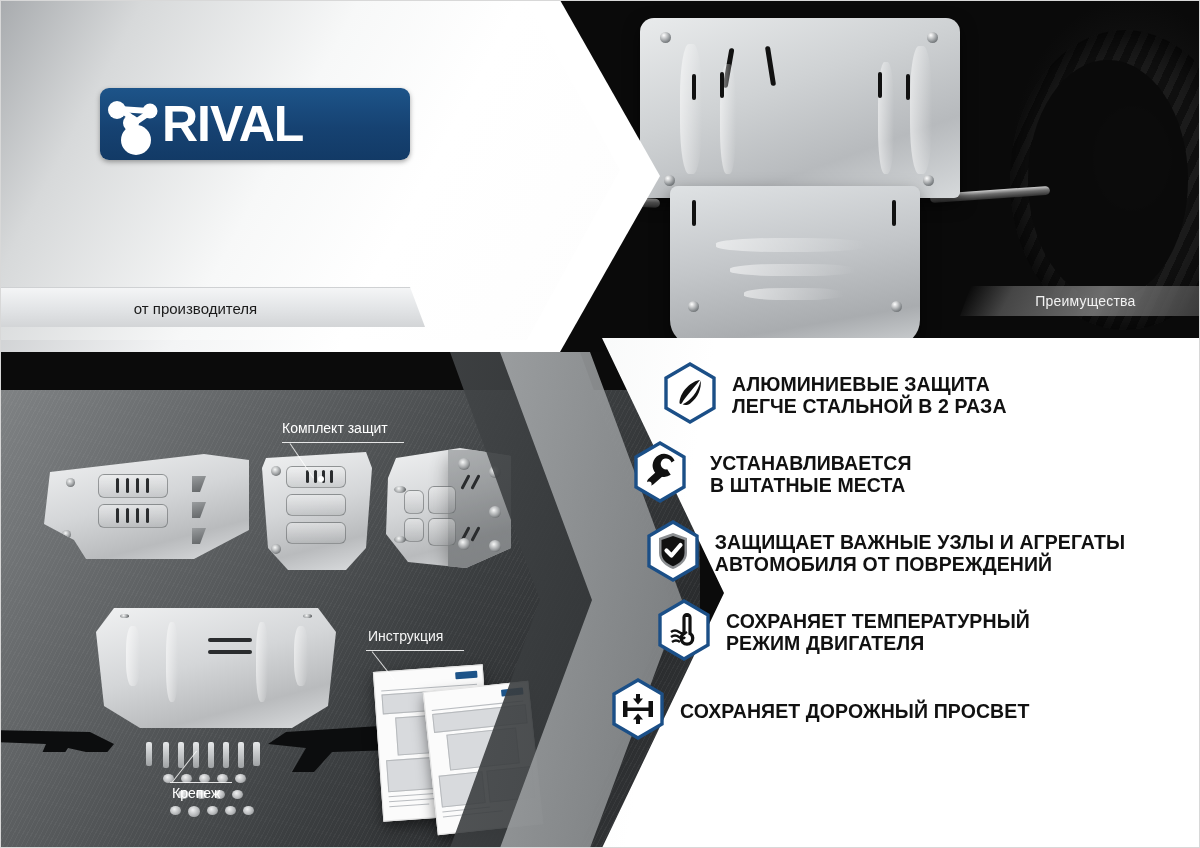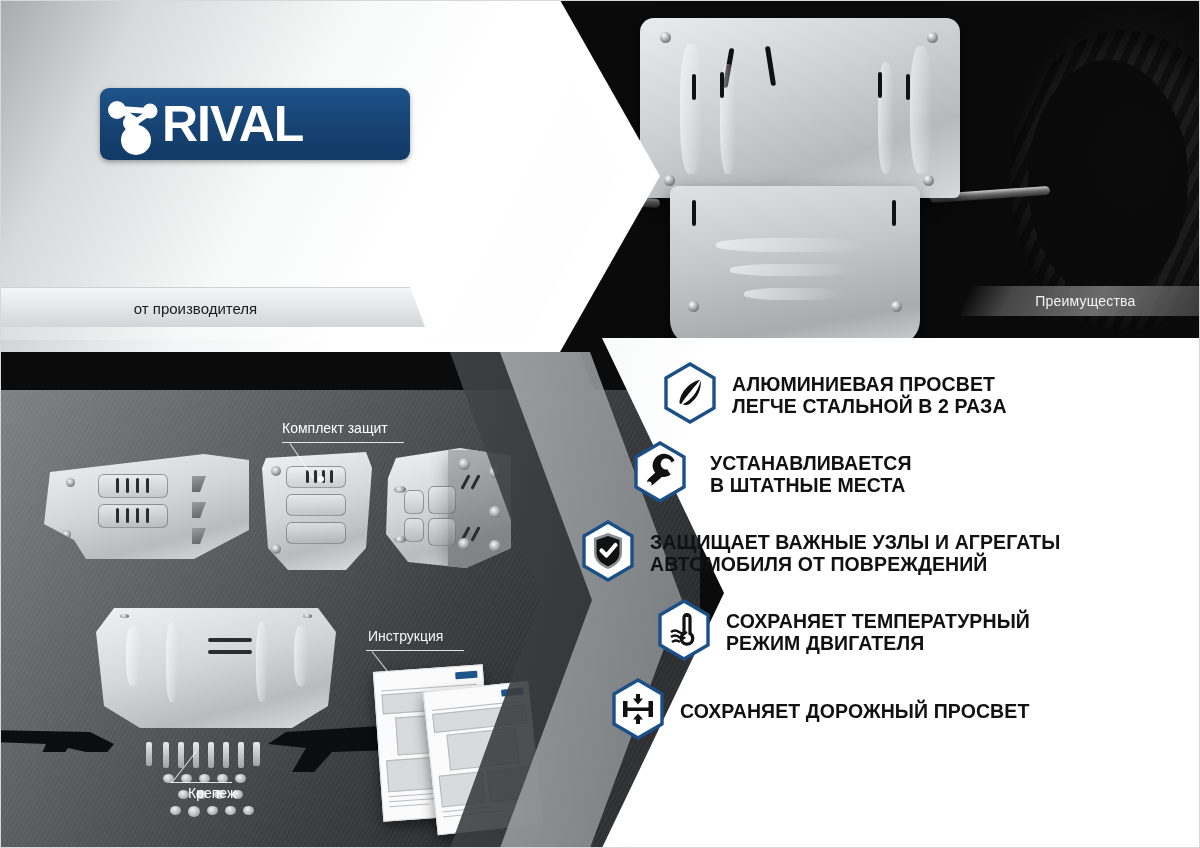--- a/index.html
+++ b/index.html
@@ -173,21 +173,21 @@
   .feature{display:flex;align-items:center;margin-bottom:13px;}
   .hexwrap{flex:0 0 auto;position:relative;}
   .feature-text{
     font-size:19.5px;font-weight:bold;color:#111;line-height:1.14;
     letter-spacing:.1px;margin-left:14px;
   }
   .feature-text .l2{display:block;}
 
   .f0{margin-left:52px;}
   .f1{margin-left:22px;gap:8px;}
-  .f2{margin-left:-30px;}
+  .f2{margin-left:-30px;justify-content:center;}
   .f3{margin-left:0px;}
   .f4{margin-left:46px;}
 
   
   .frame{position:absolute;inset:0;border:1px solid #d8d8d8;pointer-events:none;}
 </style>
 </head>
 <body>
 
 <div id="poster">
@@ -374,21 +374,21 @@
       <div class="dl" style="left:6px;top:125px;width:60px;"></div>
     </div>
 
     <div class="callout" style="left:282px;top:30px;">
       <span>Комплект защит</span>
     </div>
     <div class="callout-line" style="left:282px;top:52px;width:122px;"></div>
     <div class="callout-diag" style="left:290px;top:53px;width:42px;transform:rotate(56deg);"></div>
     <div class="callout-dot" style="left:318px;top:86px;"></div>
 
-    <div class="callout" style="left:172px;top:395px;margin-left:16px;">
+    <div class="callout" style="left:172px;top:395px;">
       <span>Крепеж</span>
     </div>
     <div class="callout-line" style="left:170px;top:392px;width:62px;"></div>
     <div class="callout-diag" style="left:172px;top:392px;width:40px;transform:rotate(-52deg);"></div>
 
     <div class="callout dark" style="left:368px;top:238px;">
       <span>Инструкция</span>
     </div>
     <div class="callout-line" style="left:366px;top:260px;width:98px;"></div>
     <div class="callout-diag" style="left:372px;top:261px;width:36px;transform:rotate(52deg);"></div>
@@ -404,21 +404,21 @@
       <div class="hexwrap">
         <svg width="56" height="62" viewBox="0 0 56 62" aria-hidden="true">
           <polygon points="28,2 52,16 52,46 28,60 4,46 4,16" fill="#fff" stroke="#1B4F87" stroke-width="3.4"></polygon>
           <g fill="#111">
             <path d="M38 18 C30 19 19 28 17.5 40 C17.2 42 19 42.6 20 41 C23 35.6 30 28 38 18 Z"></path>
             <path d="M38.6 18.6 C39.8 26 36 36 28.2 41.4 C25.6 43.2 22.6 43.4 20.6 42.2 C28.4 39 36 30 38.6 18.6 Z"></path>
           </g>
         </svg>
       </div>
       <div class="feature-text">
-        <span class="l1">АЛЮМИНИЕВАЯ ПРОСВЕТ</span>
+        <span class="l1">АЛЮМИНИЕВЫЕ ЗАЩИТА</span>
         <span class="l2">ЛЕГЧЕ СТАЛЬНОЙ В 2 РАЗА</span>
       </div>
     </div>
 
     <div class="feature f1">
       <div class="hexwrap">
         <svg width="56" height="62" viewBox="0 0 56 62" aria-hidden="true">
           <polygon points="28,2 52,16 52,46 28,60 4,46 4,16" fill="#fff" stroke="#1B4F87" stroke-width="3.4"></polygon>
           <g fill="#111">
             <path d="M39.5 16.5 a11.5 11.5 0 1 0 2.5 14.5 l-5.5 -3.5 a5.5 5.5 0 1 1 1 -8 Z" transform="rotate(25 34 25)"></path>

